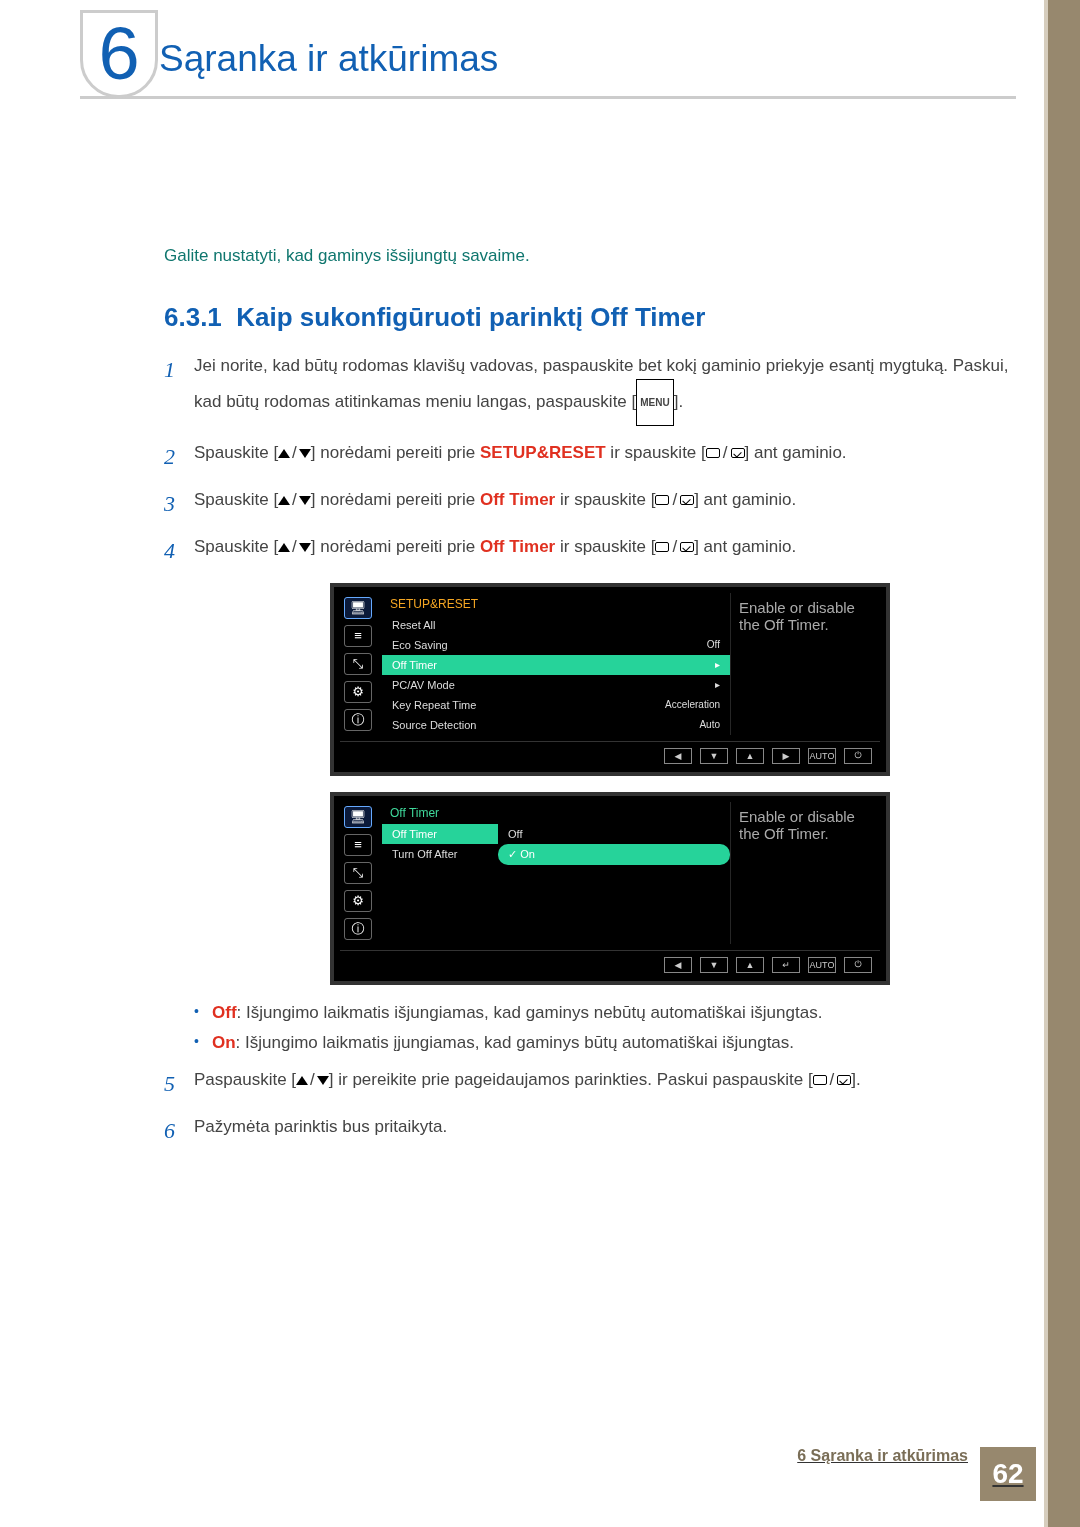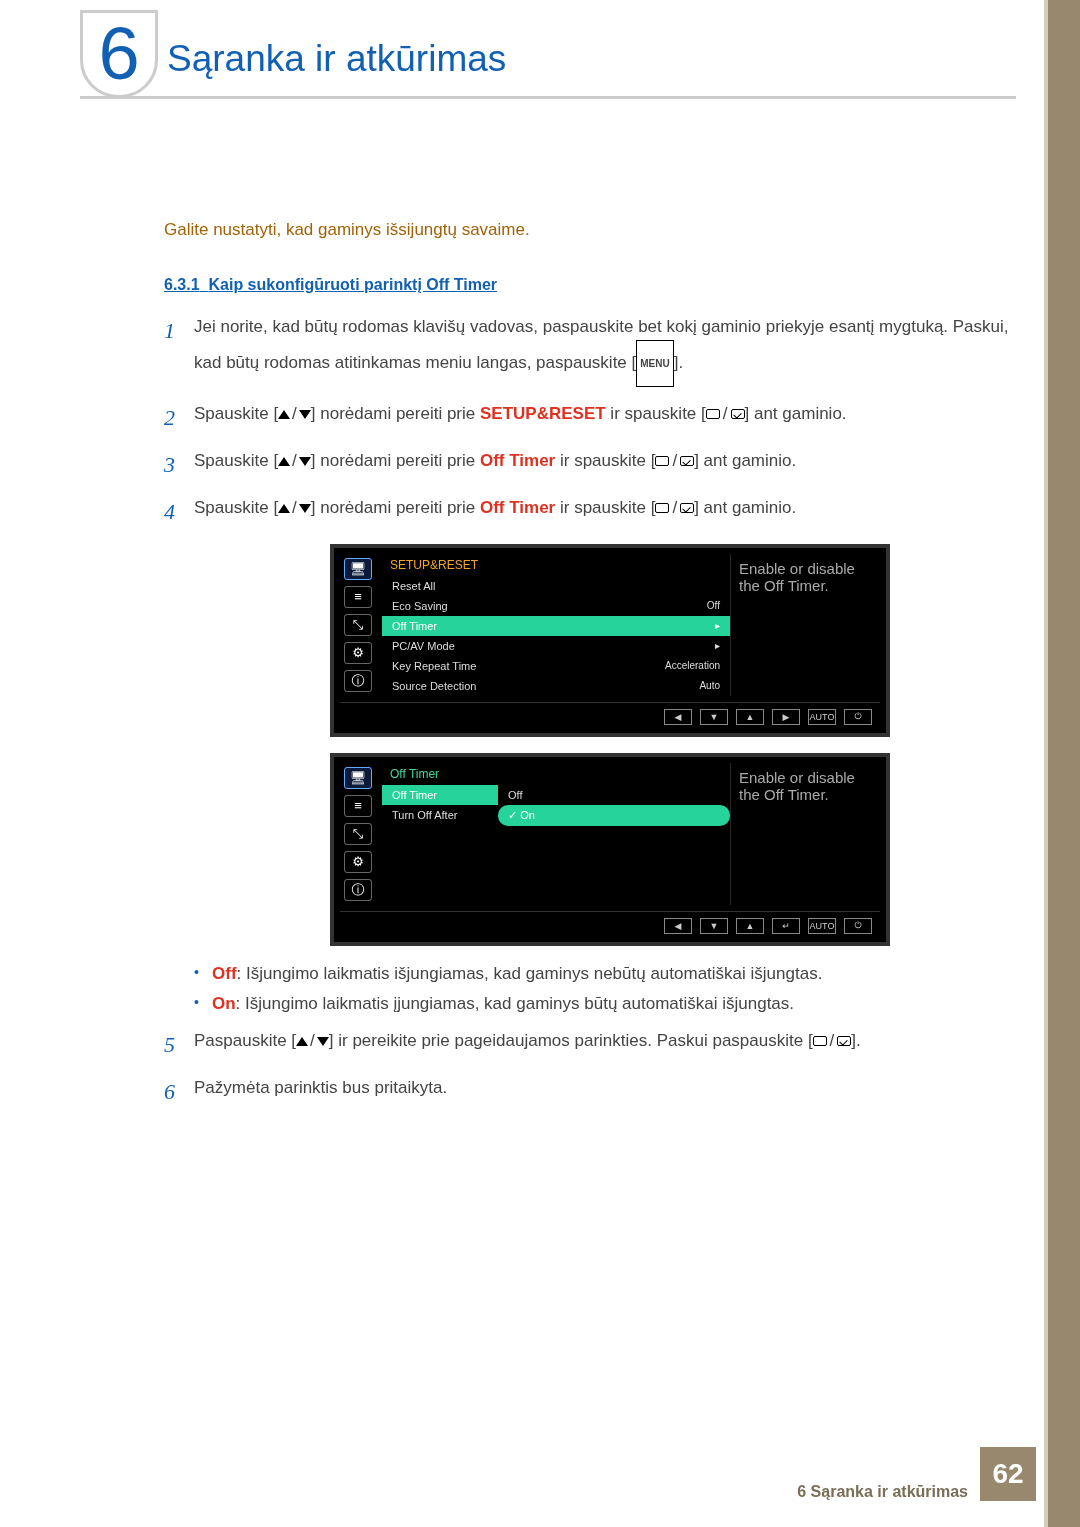--- a/index.html
+++ b/index.html
@@ -46,21 +46,21 @@
     justify-content: center;
   }
   .chapter-badge span {
     font-size: 74px;
     font-weight: 400;
     color: #1160b3;
     line-height: 1;
   }
   .chapter-title {
     position: absolute;
-    left: 167px;
+    left: 159px;
     top: 38px;
     font-size: 37px;
     color: #1160b3;
     font-weight: 400;
   }
   .hr-line {
     position: absolute;
     left: 80px;
     top: 96px;
     right: 64px;
@@ -78,32 +78,31 @@
     display: inline-block;
     margin-right: 18px;
   }
   .section-title {
     font-size: 30px;
     color: #1160b3;
     font-weight: 400;
     display: inline;
   }
   .intro-text {
-    margin-top: 30px;
+    margin-top: 56px;
     margin-left: 54px;
     font-size: 17px;
-    color: #a16207;
+    color: #0f766e;
   }
   .subsection {
     margin-top: 36px;
     margin-left: 54px;
-    font-size: 16px;
+    font-size: 26px;
     color: #1160b3;
     font-weight: bold;
-    text-decoration: underline;
   }
   .steps {
     margin-top: 20px;
     margin-left: 54px;
   }
   .step {
     display: flex;
     margin-bottom: 14px;
     font-size: 17px;
     line-height: 1.5;
@@ -215,22 +214,23 @@
     font-size: 17px;
     color: #444;
     margin-bottom: 10px;
   }
   .bullet .dot { width: 18px; color:#1160b3; font-size:14px;}
   .footer {
     position:absolute;
     bottom: 26px;
     right: 44px;
     display:flex;
-    align-items:flex-end;
+    align-items:flex-start;
     gap: 12px;
+    text-decoration: underline;
   }
   .footer-text { font-size:16px; color:#7a6e57; font-weight:bold;}
   .footer-page {
     background:#97886e;
     color:#fff;
     font-size: 28px;
     font-weight:bold;
     width: 56px; height: 54px;
     display:flex;align-items:center;justify-content:center;
   }

